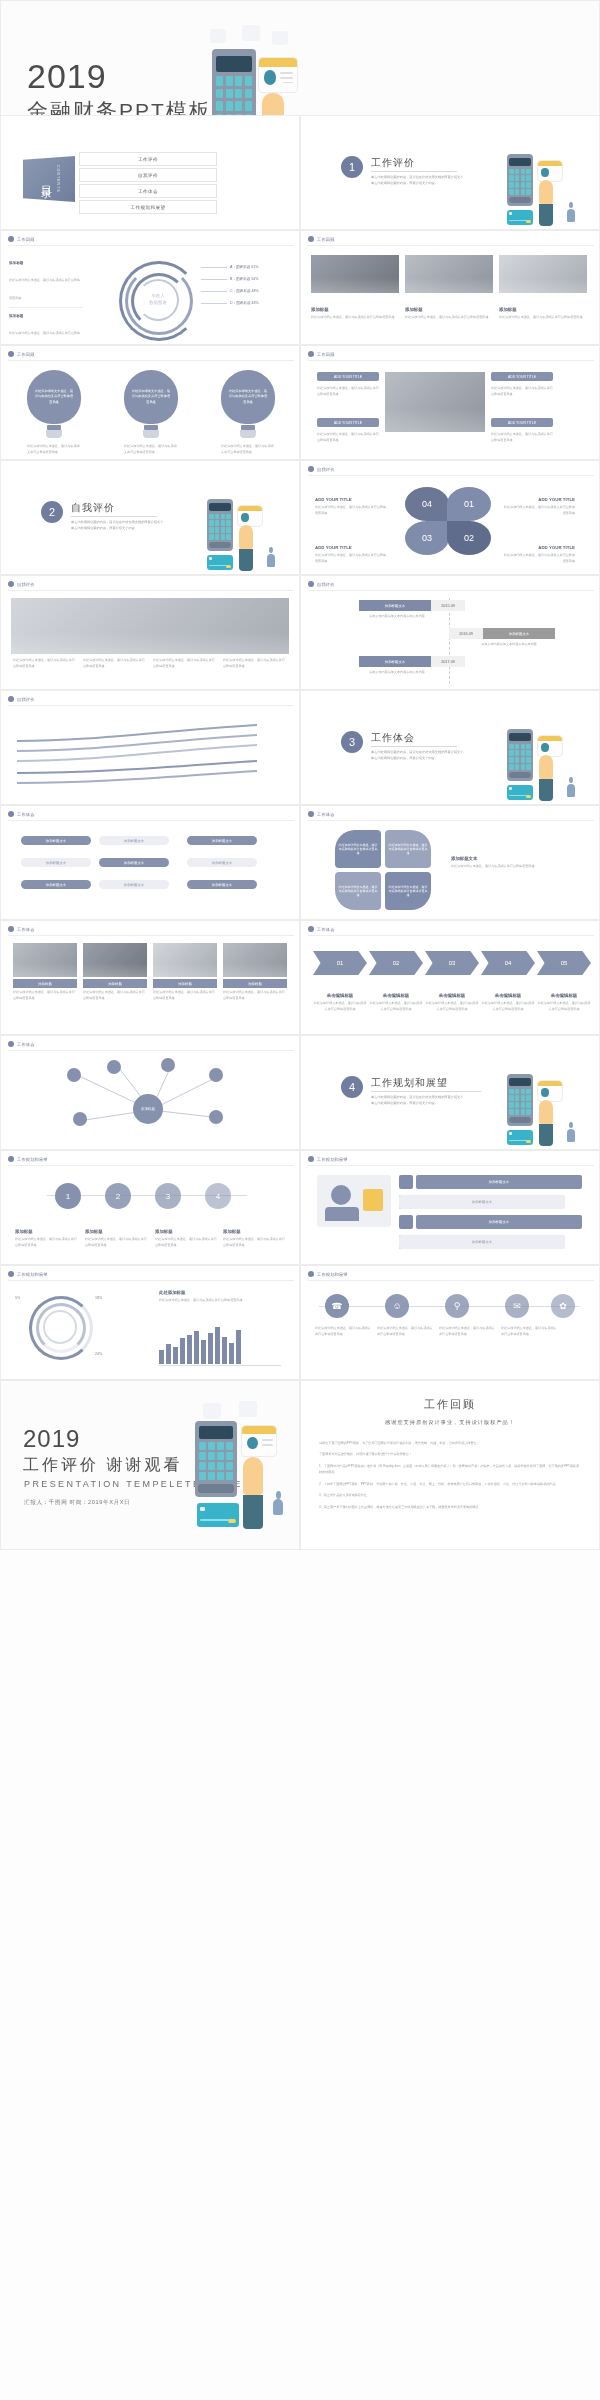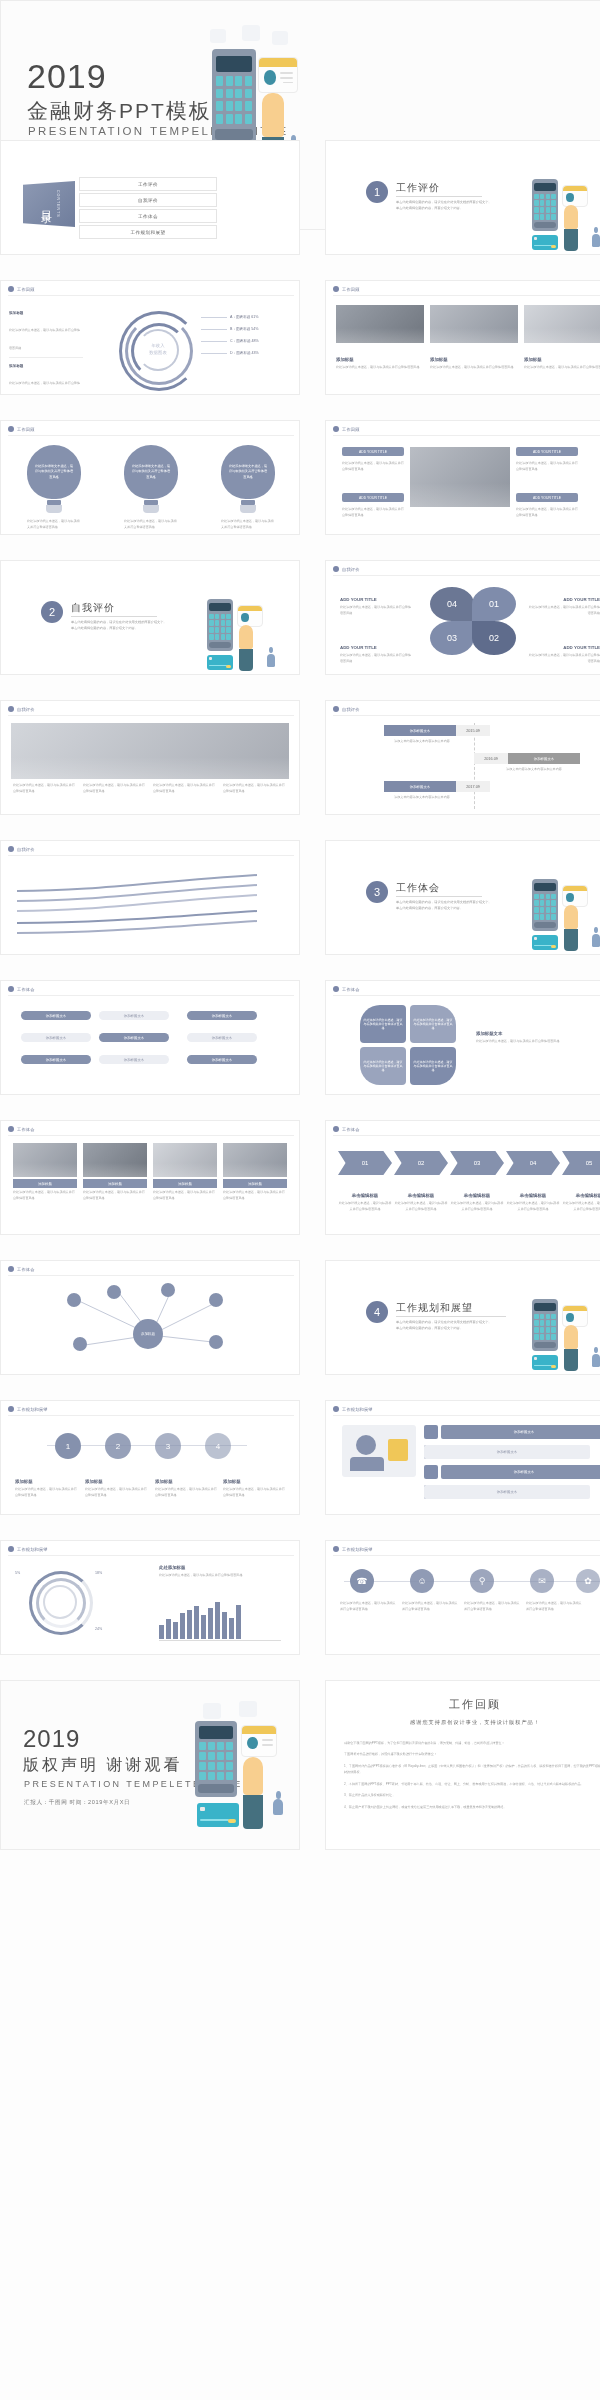--- a/index.html
+++ b/index.html
@@ -1,18 +1,18 @@
 <!DOCTYPE html>
 <html><head>
 <meta charset="utf-8">
 <style>
   html,body{margin:0;padding:0;background:#ffffff;}
   body{width:600px;height:2400px;font-family:"Liberation Sans","DejaVu Sans",sans-serif;color:#4a4a4a;overflow:hidden;}
   .page{width:600px;height:2400px;position:relative;background:#fdfdfd;}
-  .grid{display:grid;grid-template-columns:300px 300px;grid-auto-rows:115px;width:516px;gap:25px;}
+  .grid{display:grid;grid-template-columns:300px 300px;grid-auto-rows:115px;width:516px;}
   .slide{position:relative;background:#ffffff;border:1px solid #ececec;box-sizing:border-box;overflow:hidden;}
   .slide.full{grid-column:1 / span 2;height:230px;}
   .slide.tall{height:115px;}
   .hdr{position:absolute;top:5px;left:7px;display:flex;align-items:center;gap:3px;}
   .hdr .dot{width:6px;height:6px;border-radius:50%;background:#7b86a8;display:inline-block;}
   .hdr .ht{font-size:4.2px;color:#6e7895;letter-spacing:.2px;}
   .rule{position:absolute;left:7px;top:14px;width:286px;height:1px;background:#eeeeee;}
 
   
   .cover{background:#fcfcfc;}
@@ -842,21 +842,21 @@
       <div class="circle-num" style="position:absolute;left:204px;top:28px;width:24px;height:24px;font-size:9px;opacity:.7">✉</div>
       <div class="circle-num" style="position:absolute;left:250px;top:28px;width:24px;height:24px;font-size:9px;opacity:.6">✿</div>
       <div style="position:absolute;left:14px;top:60px;width:56px;" class="body-txt">此处添加详细文本描述，建议与标题相关并符合整体语言风格</div>
       <div style="position:absolute;left:76px;top:60px;width:56px;" class="body-txt">此处添加详细文本描述，建议与标题相关并符合整体语言风格</div>
       <div style="position:absolute;left:138px;top:60px;width:56px;" class="body-txt">此处添加详细文本描述，建议与标题相关并符合整体语言风格</div>
       <div style="position:absolute;left:200px;top:60px;width:56px;" class="body-txt">此处添加详细文本描述，建议与标题相关并符合整体语言风格</div>
     </div>
 
     <div class="slide tall cover" style="height:170px;">
       <div class="yr" style="top:44px;left:22px;font-size:24px;">2019</div>
-      <div class="endtt" style="top:74px;left:22px;font-size:16px;">版权声明  谢谢观看</div>
+      <div class="endtt" style="top:74px;left:22px;font-size:16px;">工作评价  谢谢观看</div>
       <div class="sub" style="top:98px;left:23px;font-size:9px;">PRESENTATION TEMPELETE TITLE</div>
       <div class="meta" style="top:118px;left:23px;">汇报人：千图网    时间：2019年X月X日</div>
       <div class="illus" style="left:180px;top:18px;width:112px;height:140px;">
         <div class="ghost" style="left:22px;top:4px;width:18px;height:16px;"></div>
         <div class="ghost" style="left:58px;top:2px;width:18px;height:16px;"></div>
         <div class="term" style="left:14px;top:22px;width:42px;height:76px;">
             <div class="scr"></div>
             <div class="keys">
               <i></i>
               <i></i>

